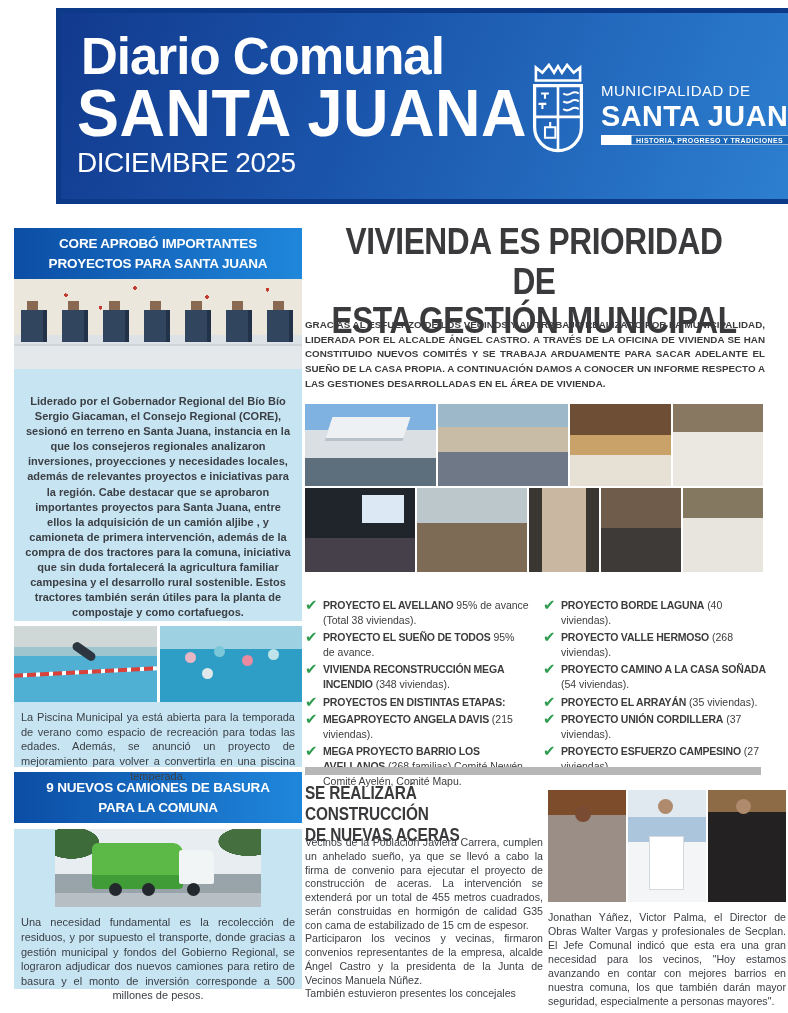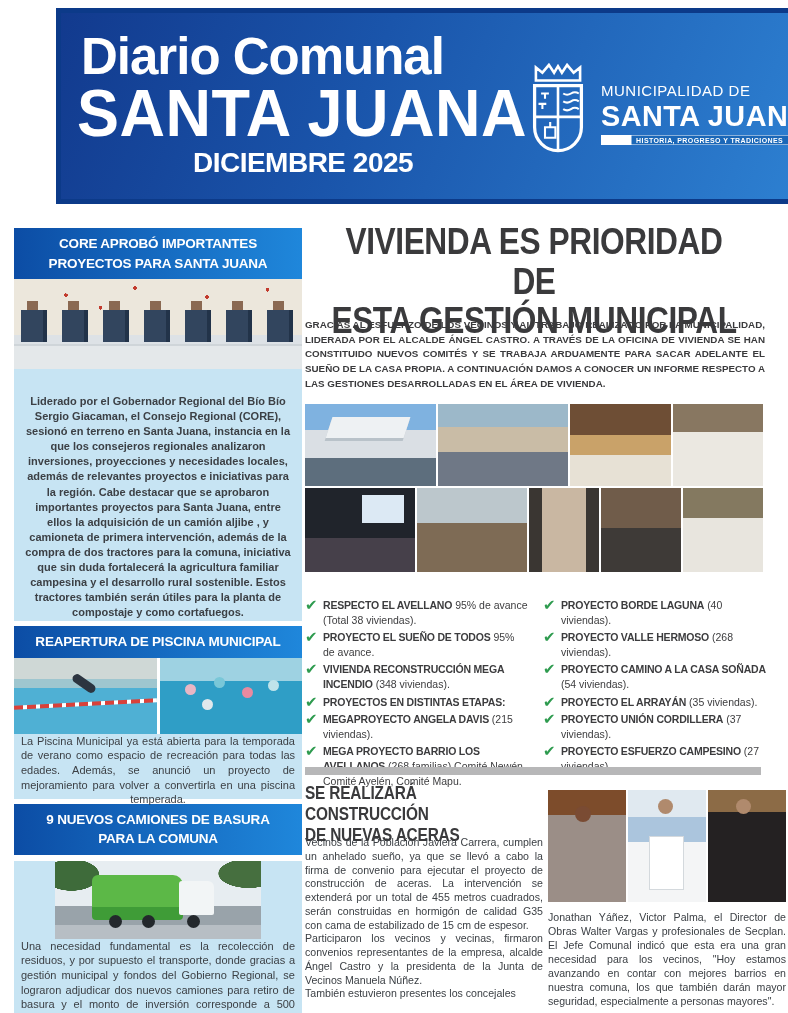--- a/index.html
+++ b/index.html
@@ -11,41 +11,41 @@
   .masthead {
     position:absolute; left:8px; top:8px; width:772px; height:196px;
     background:linear-gradient(112deg,#12378b 0%,#16folded 0%) ;
     background:linear-gradient(112deg,#123a8e 0%,#1a55ab 40%,#2e82d3 100%);
     border:5px solid #0c3a89;
     margin-left:48px;
   }
   .mh-inner { position:absolute; inset:0; }
   .mh-title1 { position:absolute; left:20px; top:14px; color:#fff; font-weight:bold; font-size:51px; letter-spacing:-1px; }
   .mh-title2 { position:absolute; left:16px; top:62px; color:#fff; font-weight:bold; font-size:63px; letter-spacing:0.5px; transform:scaleY(1.05); transform-origin:top left; white-space:nowrap; }
-  .mh-date { position:absolute; left:16px; top:134px; width:452px; text-align:center; color:#fff; font-weight:bold; font-size:28px; letter-spacing:-0.5px; }
+  .mh-date { position:absolute; left:16px; top:134px; width:452px; text-align:left; color:#fff; font-weight:normal; font-size:28px; letter-spacing:-0.5px; }
 
   .mh-logo { position:absolute; right:14px; top:40px; width:290px; height:120px; display:flex; align-items:center; }
   .crest { width:78px; height:112px; flex:0 0 auto; }
   .mh-logo-text { flex:1; margin-left:4px; }
   .mh-org1 { color:#fff; font-weight:normal; font-size:15px; letter-spacing:0.5px; }
   .mh-org2 { color:#fff; font-weight:bold; font-size:30px; letter-spacing:0.5px; white-space:nowrap; transform:scaleX(0.96); transform-origin:left; }
   .mh-tagband { position:relative; margin-top:2px; height:10px; background:#ffffff; }
   .mh-tagline { position:absolute; left:50%; top:50%; transform:translate(-50%,-50%); background:#1a67b8; color:#fff; font-weight:bold; font-size:7px; letter-spacing:0.4px; padding:1px 5px; white-space:nowrap; }
 
   
   .lcol { position:absolute; left:14px; top:228px; width:288px; }
   .sec-bar {
     background:linear-gradient(90deg,#0c4da5 0%,#1f87db 100%);
     color:#fff; font-weight:bold; font-size:13.5px; line-height:1.45;
     text-align:center; padding:6px 4px; white-space:pre-line; letter-spacing:-0.2px;
   }
   .panel { background:#c7e4f3; }
   .lbody { color:#3c4045; }
   .lbody.bold { font-weight:bold; font-size:11px; line-height:1.37; text-align:center; padding:25px 9px 10px; }
-  .lbody.reg { font-size:11px; line-height:1.33; text-align:justify; text-align-last:center; padding:0 7px 9px; }
+  .lbody.reg { font-size:11px; line-height:1.33; text-align:justify; text-align-last:center; padding:8px 7px 9px; }
 
   .ph { position:relative; overflow:hidden; }
 
   
   .core-photo { height:90px; background:
       radial-gradient(circle 3px at 18% 18%, #c23b2e 60%, transparent 61%),
       radial-gradient(circle 3px at 42% 10%, #c23b2e 60%, transparent 61%),
       radial-gradient(circle 3px at 67% 20%, #c23b2e 60%, transparent 61%),
       radial-gradient(circle 3px at 88% 12%, #c23b2e 60%, transparent 61%),
       radial-gradient(circle 3px at 30% 32%, #c23b2e 60%, transparent 61%),
@@ -167,21 +167,20 @@
 PROYECTOS PARA SANTA JUANA</div>
     <div class="ph core-photo">
       <i class="core-heads"></i>
       <i class="core-people"></i>
       <i class="core-table"></i>
     </div>
     <div class="panel lbody bold" style="height:252px;">Liderado por el Gobernador Regional del Bío Bío Sergio Giacaman, el Consejo Regional (CORE), sesionó en terreno en Santa Juana, instancia en la que los consejeros regionales analizaron inversiones, proyecciones y necesidades locales, además de relevantes proyectos e iniciativas para la región.
 Cabe destacar que se aprobaron importantes proyectos para Santa Juana, entre ellos la adquisición de un camión aljibe , y camioneta de primera intervención, además de la compra de dos tractores para la comuna, iniciativa que sin duda fortalecerá la agricultura familiar campesina y el desarrollo rural sostenible. Estos tractores también serán útiles para la planta de compostaje y como cortafuegos.</div>
 
     <div style="height:5px;"></div>
-    <div class="sec-bar">REAPERTURA DE PISCINA MUNICIPAL</div>
     <div class="pool-row">
       <div class="ph pool1">
         <i class="lane"></i>
         <i class="diver"></i>
       </div>
       <div class="ph pool2">
         <i class="kid k1"></i>
         <i class="kid k2"></i>
         <i class="kid k3"></i>
         <i class="kid k4"></i>
@@ -226,21 +225,21 @@
       <div class="ph c7"></div>
       <div class="ph c8"></div>
       <div class="ph c9"></div>
     </div>
   </div>
 
   <div class="lists">
     <div class="plist">
       <div class="pitem">
         <span class="tick">✔</span>
-        <span class="ptext"><span class="pname">RESPECTO EL AVELLANO</span> <span>95% de avance (Total 38 viviendas).</span></span>
+        <span class="ptext"><span class="pname">PROYECTO EL AVELLANO</span> <span>95% de avance (Total 38 viviendas).</span></span>
       </div>
       <div class="pitem">
         <span class="tick">✔</span>
         <span class="ptext"><span class="pname">PROYECTO EL SUEÑO DE TODOS</span> <span>95% de avance.</span></span>
       </div>
       <div class="pitem">
         <span class="tick">✔</span>
         <span class="ptext"><span class="pname">VIVIENDA RECONSTRUCCIÓN MEGA INCENDIO</span> <span>(348 viviendas).</span></span>
       </div>
       <div class="pitem">

